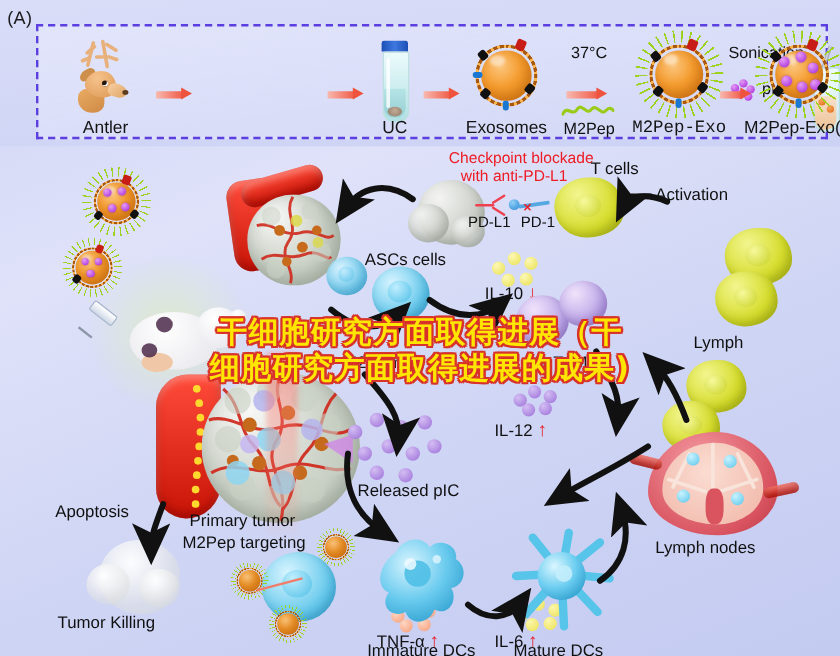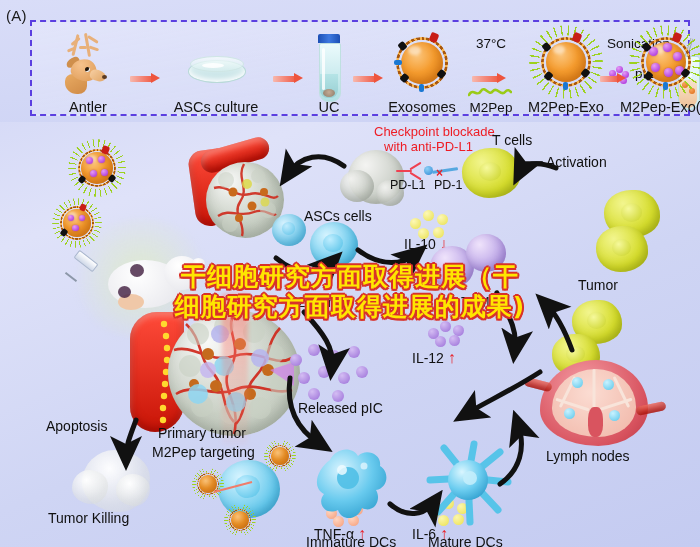--- a/index.html
+++ b/index.html
@@ -401,30 +401,20 @@
           </div>
         </div>
         <div class="stage-cap">Antler</div>
       </div>
 
       <div class="rarrow" style="left:98px; top:52px; width:30px;">
         <div class="shaft"></div>
           <div class="head"></div>
       </div>
 
-      <div class="stage" style="left:130px; top:6px; width:108px; height:86px;">
-        <div class="art" style="top:26px;">
-          <div class="dish">
-            <div class="body"></div>
-              <div class="lid"></div>
-              <div class="gloss"></div>
-          </div>
-        </div>
-        <div class="stage-cap">ASCs culture</div>
-      </div>
 
       <div class="rarrow" style="left:241px; top:52px; width:30px;">
         <div class="shaft"></div>
           <div class="head"></div>
       </div>
 
       <div class="stage" style="left:274px; top:6px; width:46px; height:86px;">
         <div class="art" style="top:6px;">
           <div class="tube">
             <div class="cap"></div>
@@ -464,21 +454,21 @@
         <div class="rarrow" style="left:12px; top:38px; width:34px;">
           <div class="shaft"></div>
             <div class="head"></div>
         </div>
         <svg class="squiggle" style="left:8px; top:50px;" width="44" height="13" viewBox="0 0 44 13">
           <path d="M1,9 C5,1 9,12 13,5 C17,-1 21,11 25,5 C29,0 33,11 37,6 C40,2.5 42,5 43,6" fill="none" stroke="#9acb18" stroke-width="2.6" stroke-linecap="round"></path>
         </svg>
         <div style="position:absolute;left:50%;transform:translateX(-50%);bottom:-1px;font-size:13.5px;color:#111;white-space:nowrap;">M2Pep</div>
       </div>
 
-      <div class="stage" style="left:486px; top:4px; width:96px; height:88px;">
+      <div class="stage" style="left:486px; top:4px; width:96px; height:88px;font-family:Liberation Mono, monospace;">
         <div class="art" style="top:8px;">
           <div class="exo" style="width:56px; height:56px;">
             <div class="pep"></div>
             <div class="shell"></div>
               <div class="core"></div>
               <div class="hl"></div>
             <div class="prot" style="left:35px;top:-1px;width:8px;height:9px;background:#c81d16;transform:rotate(22deg);"></div>
             <div class="prot" style="left:5px;top:9px;width:7px;height:8px;background:#101010;transform:rotate(-40deg);"></div>
             <div class="prot" style="left:44px;top:35px;width:7px;height:8px;background:#101010;transform:rotate(40deg);"></div>
             <div class="prot" style="left:7px;top:38px;width:7px;height:8px;background:#101010;transform:rotate(-140deg);"></div>
@@ -647,21 +637,21 @@
       <div class="nuc"></div>
     </div>
     <div class="blab" style="left:546px;top:32px;">Activation</div>
 
     <div class="cell tcell" style="left:572px;top:178px;width:50px;height:44px;">
       <div class="nuc"></div>
     </div>
     <div class="cell tcell" style="left:552px;top:212px;width:48px;height:42px;">
       <div class="nuc"></div>
     </div>
-    <div class="blab" style="left:578px;top:155px;">Tumor</div>
+    <div class="blab" style="left:578px;top:155px;">Lymph</div>
 
     <div class="dots yellow" style="left:410px;top:86px;width:46px;height:30px;">
       <i style="left:0px;top:10px;width:11px;height:11px;"></i>
       <i style="left:13px;top:2px;width:11px;height:11px;"></i>
       <i style="left:27px;top:6px;width:11px;height:11px;"></i>
       <i style="left:8px;top:20px;width:11px;height:11px;"></i>
       <i style="left:23px;top:19px;width:11px;height:11px;"></i>
     </div>
     <div class="cyto" style="left:404px;top:114px;">
       <span>IL-10</span>

